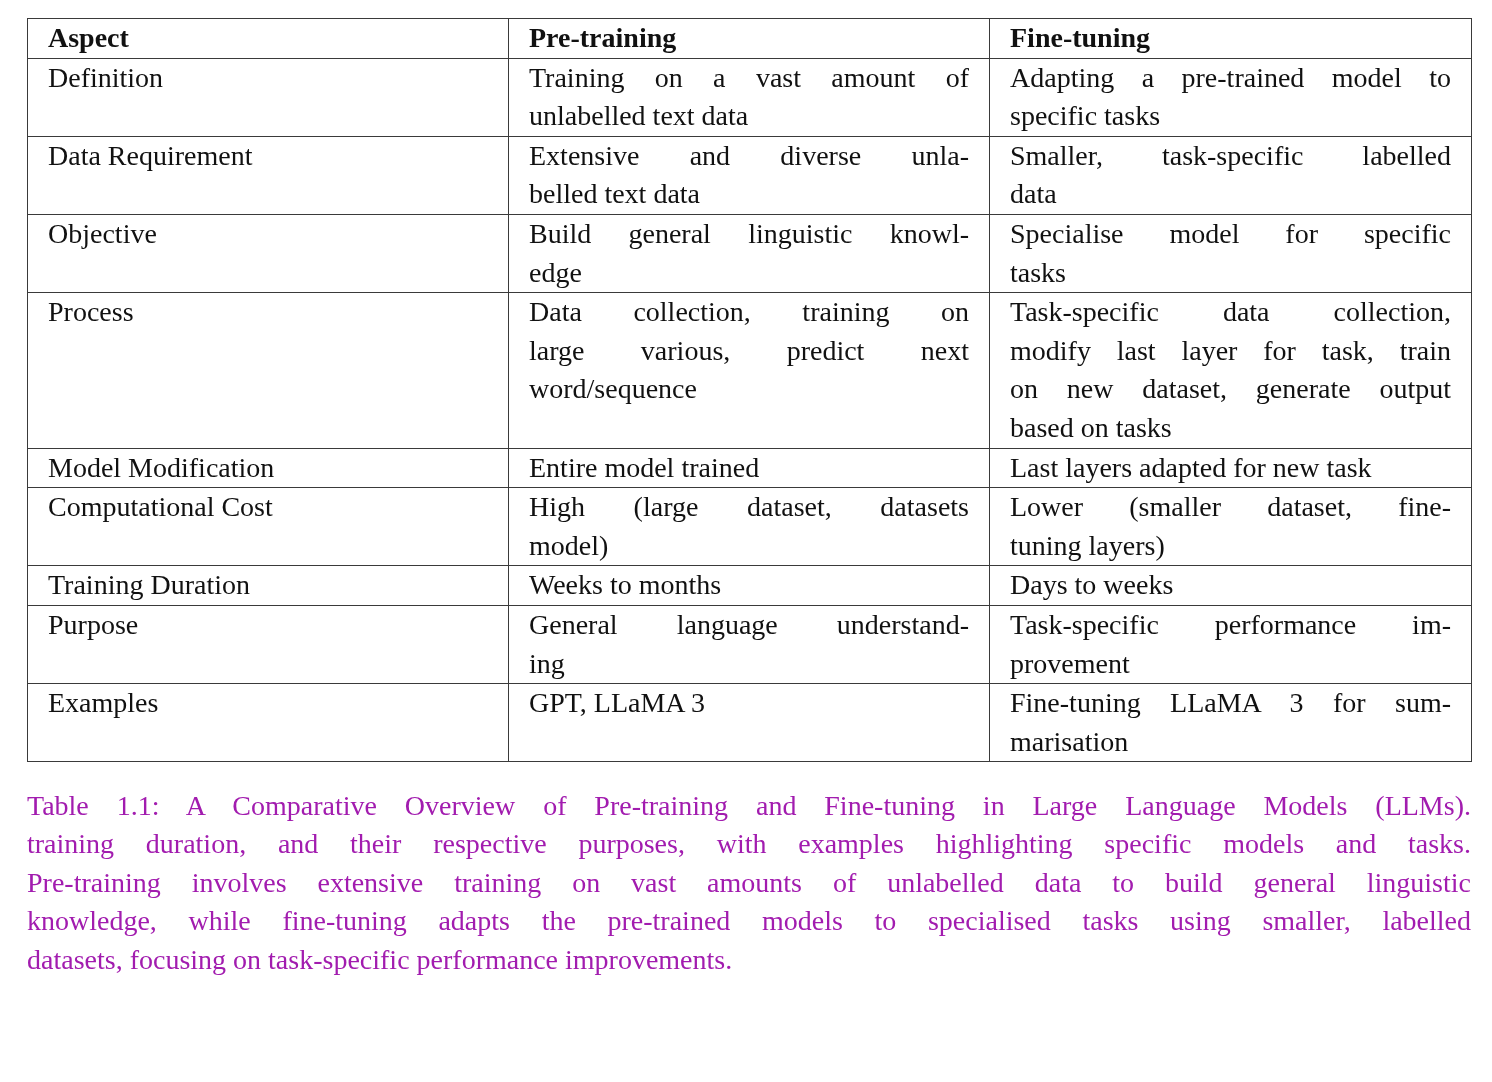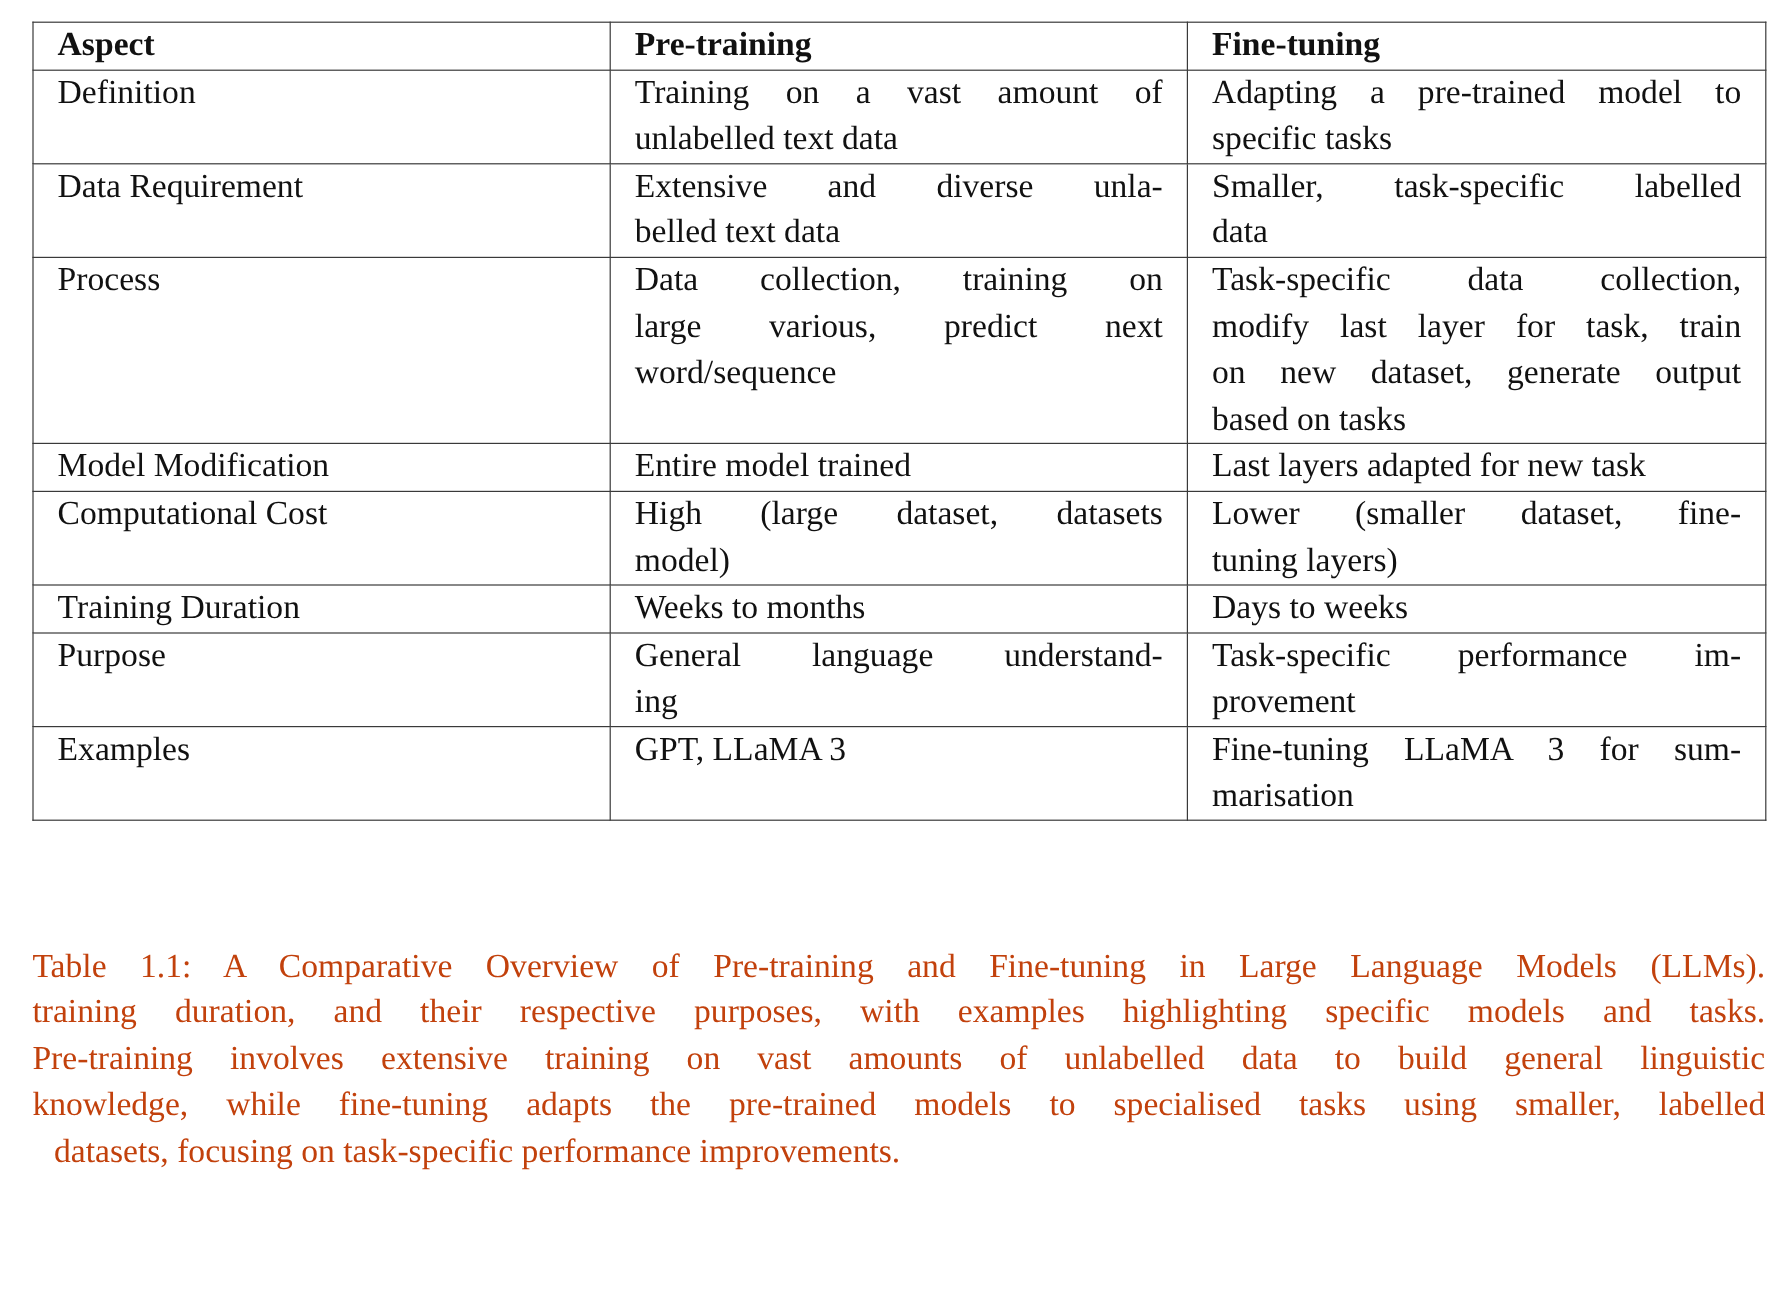--- a/index.html
+++ b/index.html
@@ -24,24 +24,24 @@
   }
   table.cmp th { font-weight: bold; }
   col.c1 { width: 481px; }
   col.c2 { width: 481px; }
   col.c3 { width: 482px; }
   .ln { display: block; height: 38.6px; white-space: nowrap; }
   .ln.j { text-align: justify; text-align-last: justify; white-space: normal; overflow: hidden; }
   .caption {
     position: absolute; left: 27px; top: 787px; width: 1444px;
     font-family: "Liberation Serif", "DejaVu Serif", serif;
-    font-size: 28px; line-height: 38.4px; color: #c2410c;
+    font-size: 28px; line-height: 38.4px; color: #a21caf;
   }
   .caption .cl { display: block; text-align: justify; text-align-last: justify; height: 38.4px; }
-  .caption .cl.last { text-align-last: left; margin-left: 18px; }
+  .caption .cl.last { text-align-last: left; }
 </style>
 </head>
 <body>
 
 <div class="page">
   <table class="cmp">
     <colgroup>
         <col class="c1">
         <col class="c2">
         <col class="c3">
@@ -71,20 +71,33 @@
           <td>
             <span class="ln">Data Requirement</span>
           </td>
           <td>
             <span class="ln j">Extensive and diverse unla-</span>
             <span class="ln">belled text data</span>
           </td>
           <td>
             <span class="ln j">Smaller, task-specific labelled</span>
             <span class="ln">data</span>
+          </td>
+        </tr>
+        <tr>
+          <td>
+            <span class="ln">Objective</span>
+          </td>
+          <td>
+            <span class="ln j">Build general linguistic knowl-</span>
+            <span class="ln">edge</span>
+          </td>
+          <td>
+            <span class="ln j">Specialise model for specific</span>
+            <span class="ln">tasks</span>
           </td>
         </tr>
         <tr>
           <td>
             <span class="ln">Process</span>
           </td>
           <td>
             <span class="ln j">Data collection, training on</span>
             <span class="ln j">large various, predict next</span>
             <span class="ln">word/sequence</span>

